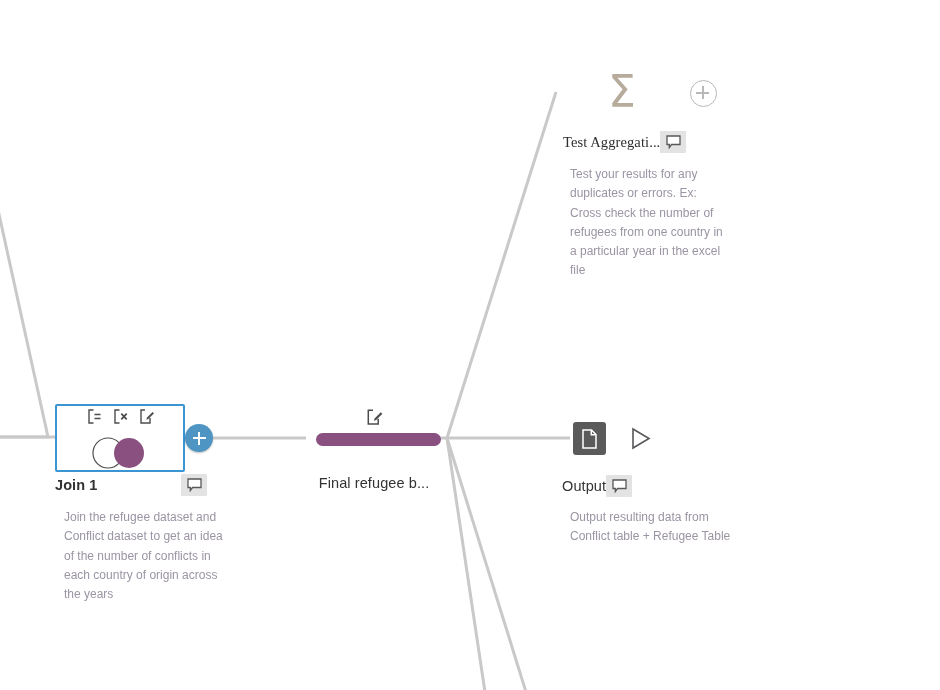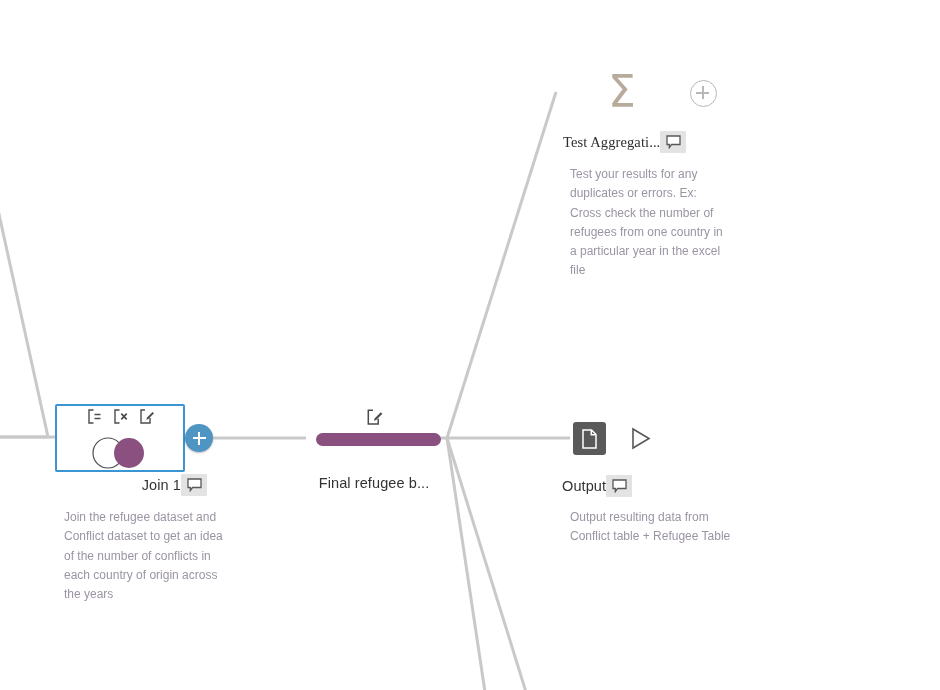--- a/index.html
+++ b/index.html
@@ -118,21 +118,22 @@
   #join-caption {
     position: absolute;
     left: 55px;
     top: 474px;
     width: 175px;
     display: flex;
     align-items: center;
   }
   #join-caption .node-label {
     width: 126px;
-    text-align: right;
+    text-align: left;
+    font-weight: bold;
   }
   #join-desc {
     position: absolute;
     left: 64px;
     top: 508px;
     width: 170px;
   }
 
   
   #clean-node {

